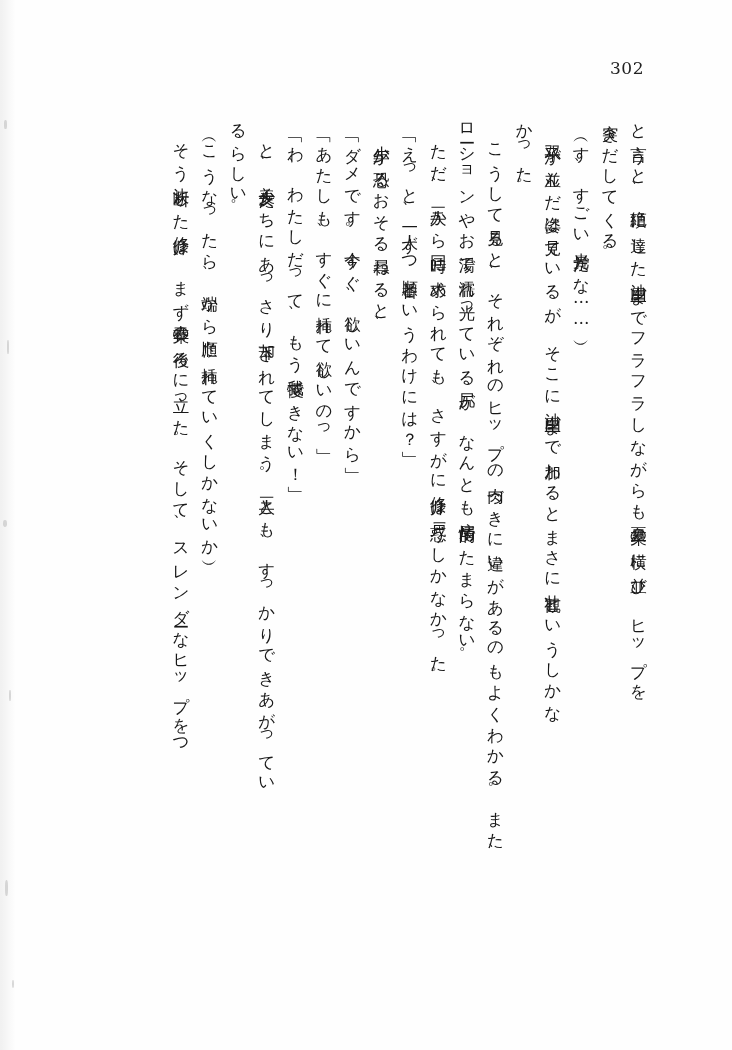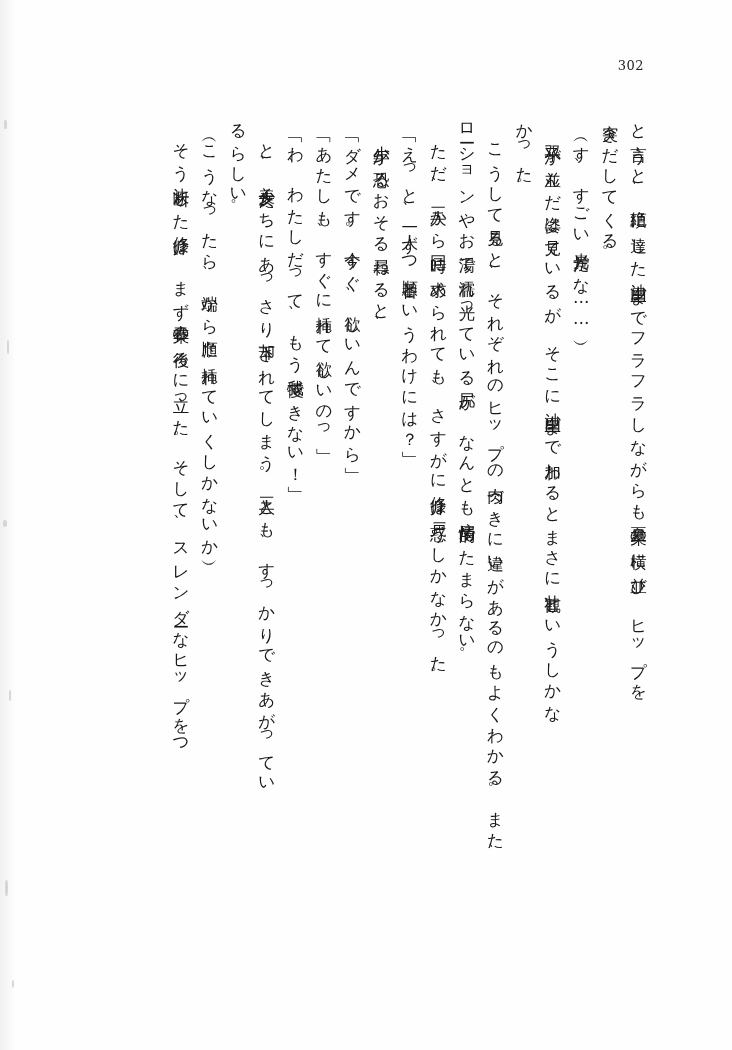--- a/index.html
+++ b/index.html
@@ -39,21 +39,21 @@
     background: #b9b9b9;
     border-radius: 40%;
     opacity: .55;
   }
 
   
   #page-number {
     position: absolute;
     top: 58px;
     right: 88px;
-    font-size: 13px;
+    font-size: 17px;
     letter-spacing: .5px;
     color: #222;
     font-family: "DejaVu Serif", "Liberation Serif", serif;
   }
 
   
   #body-text {
     position: absolute;
     top: 112px;
     right: 86px;

